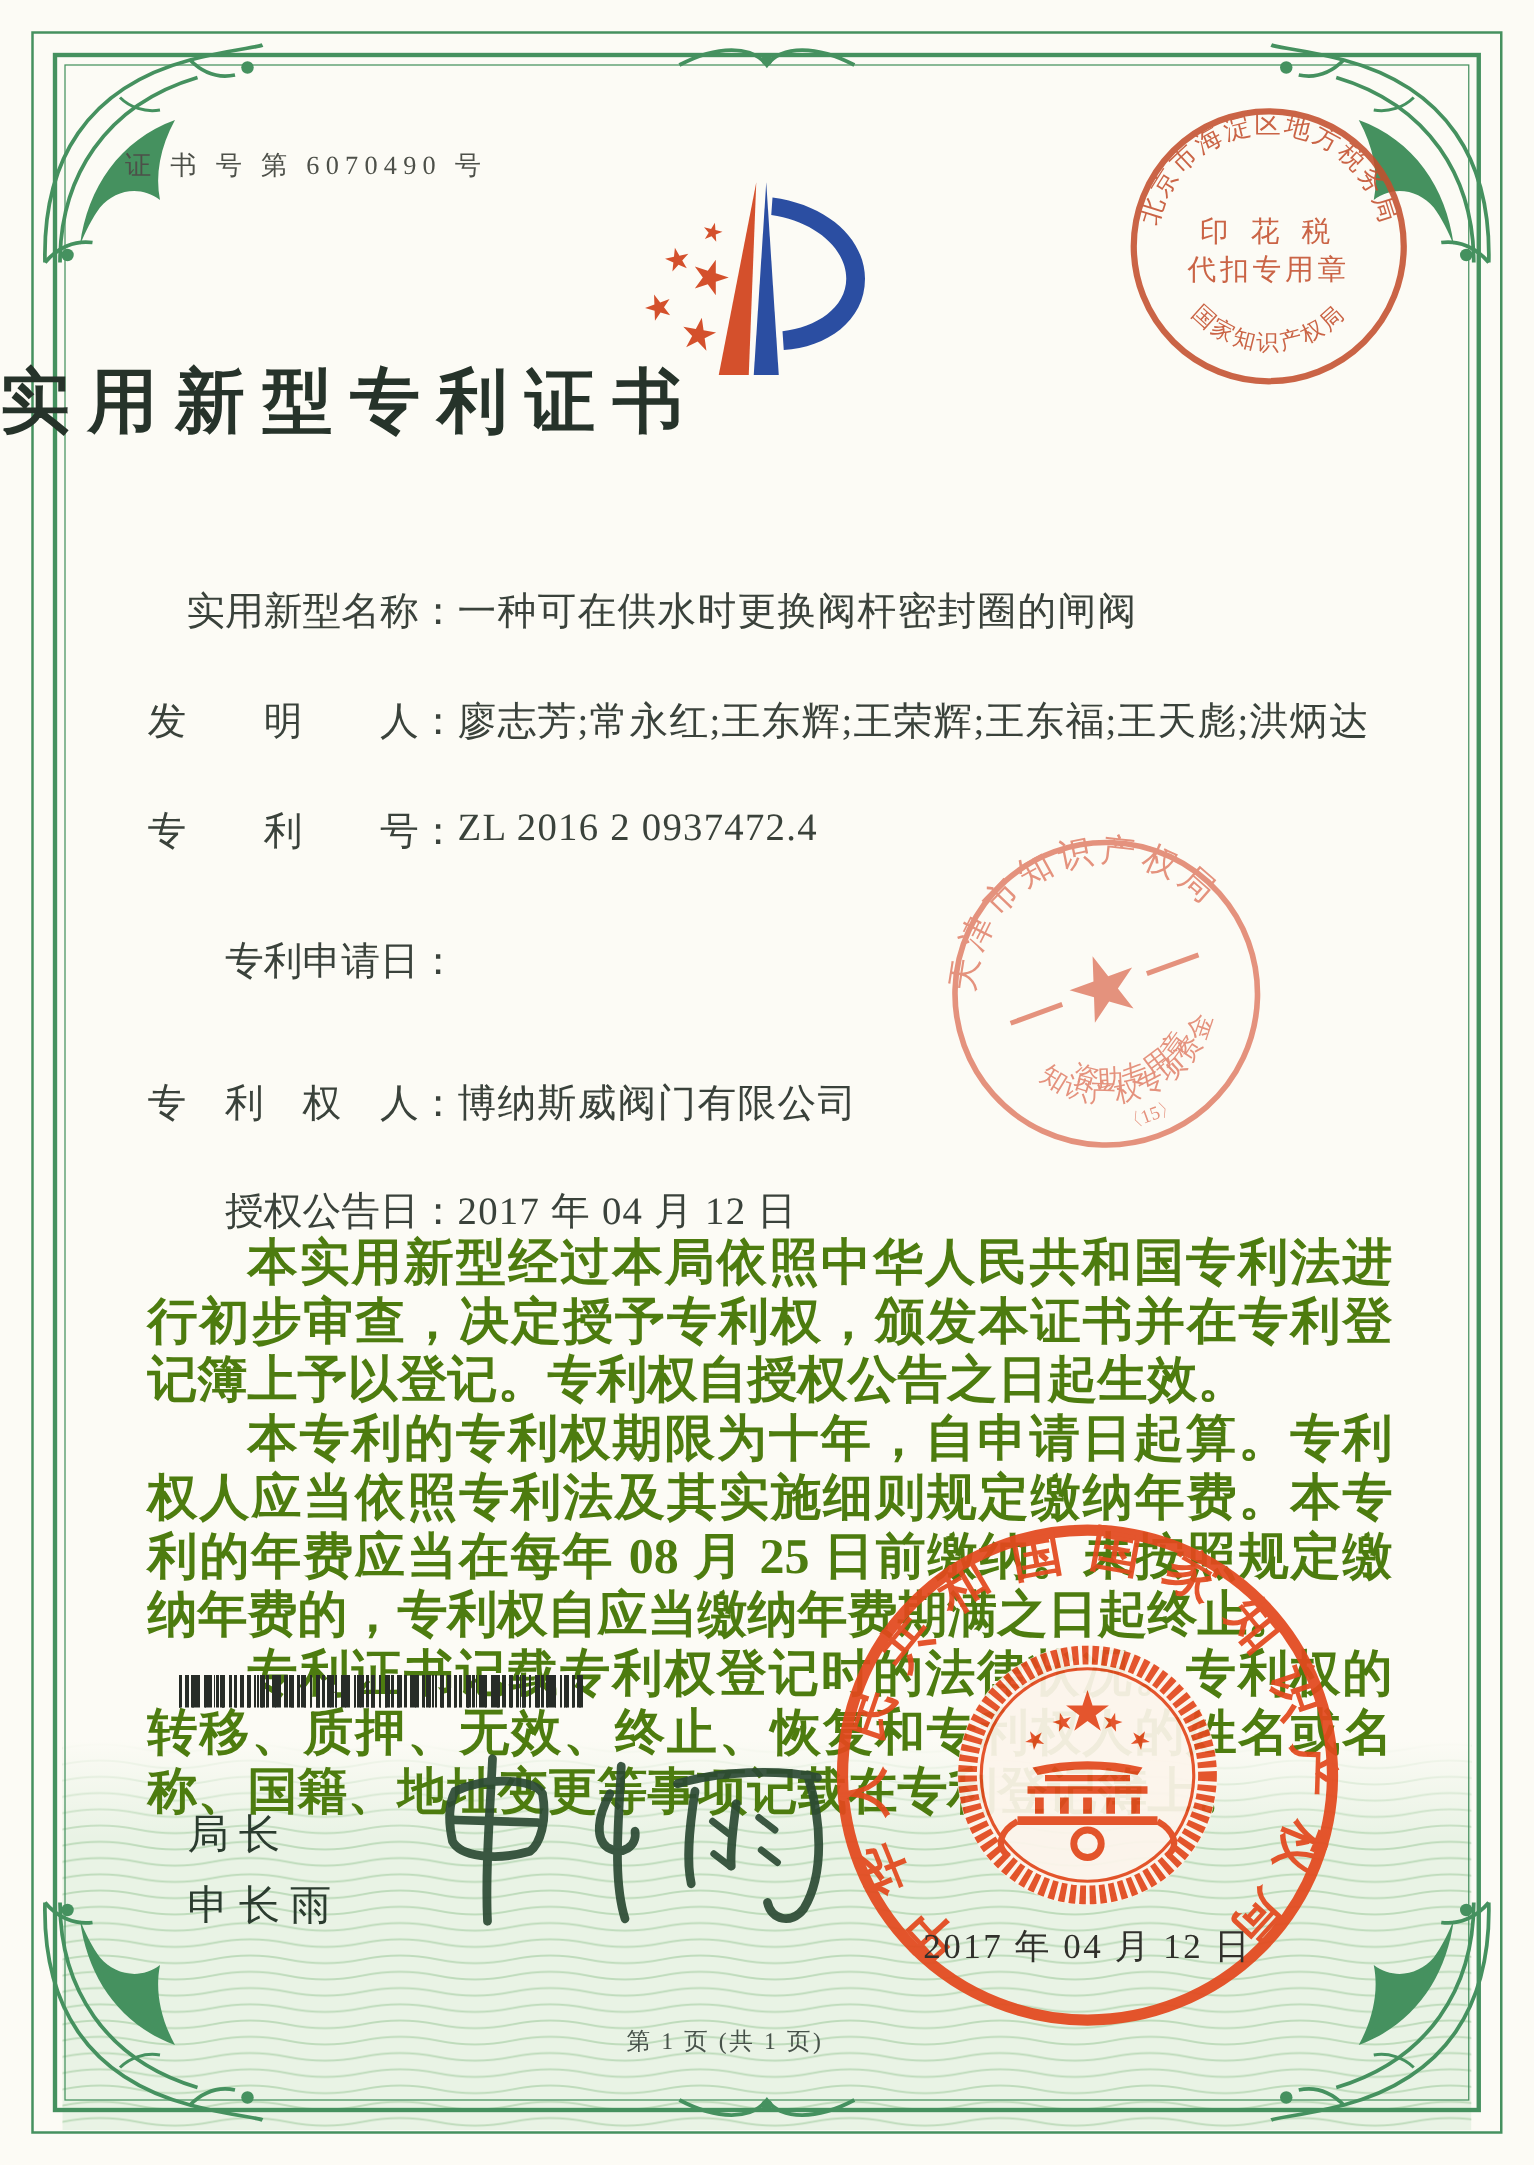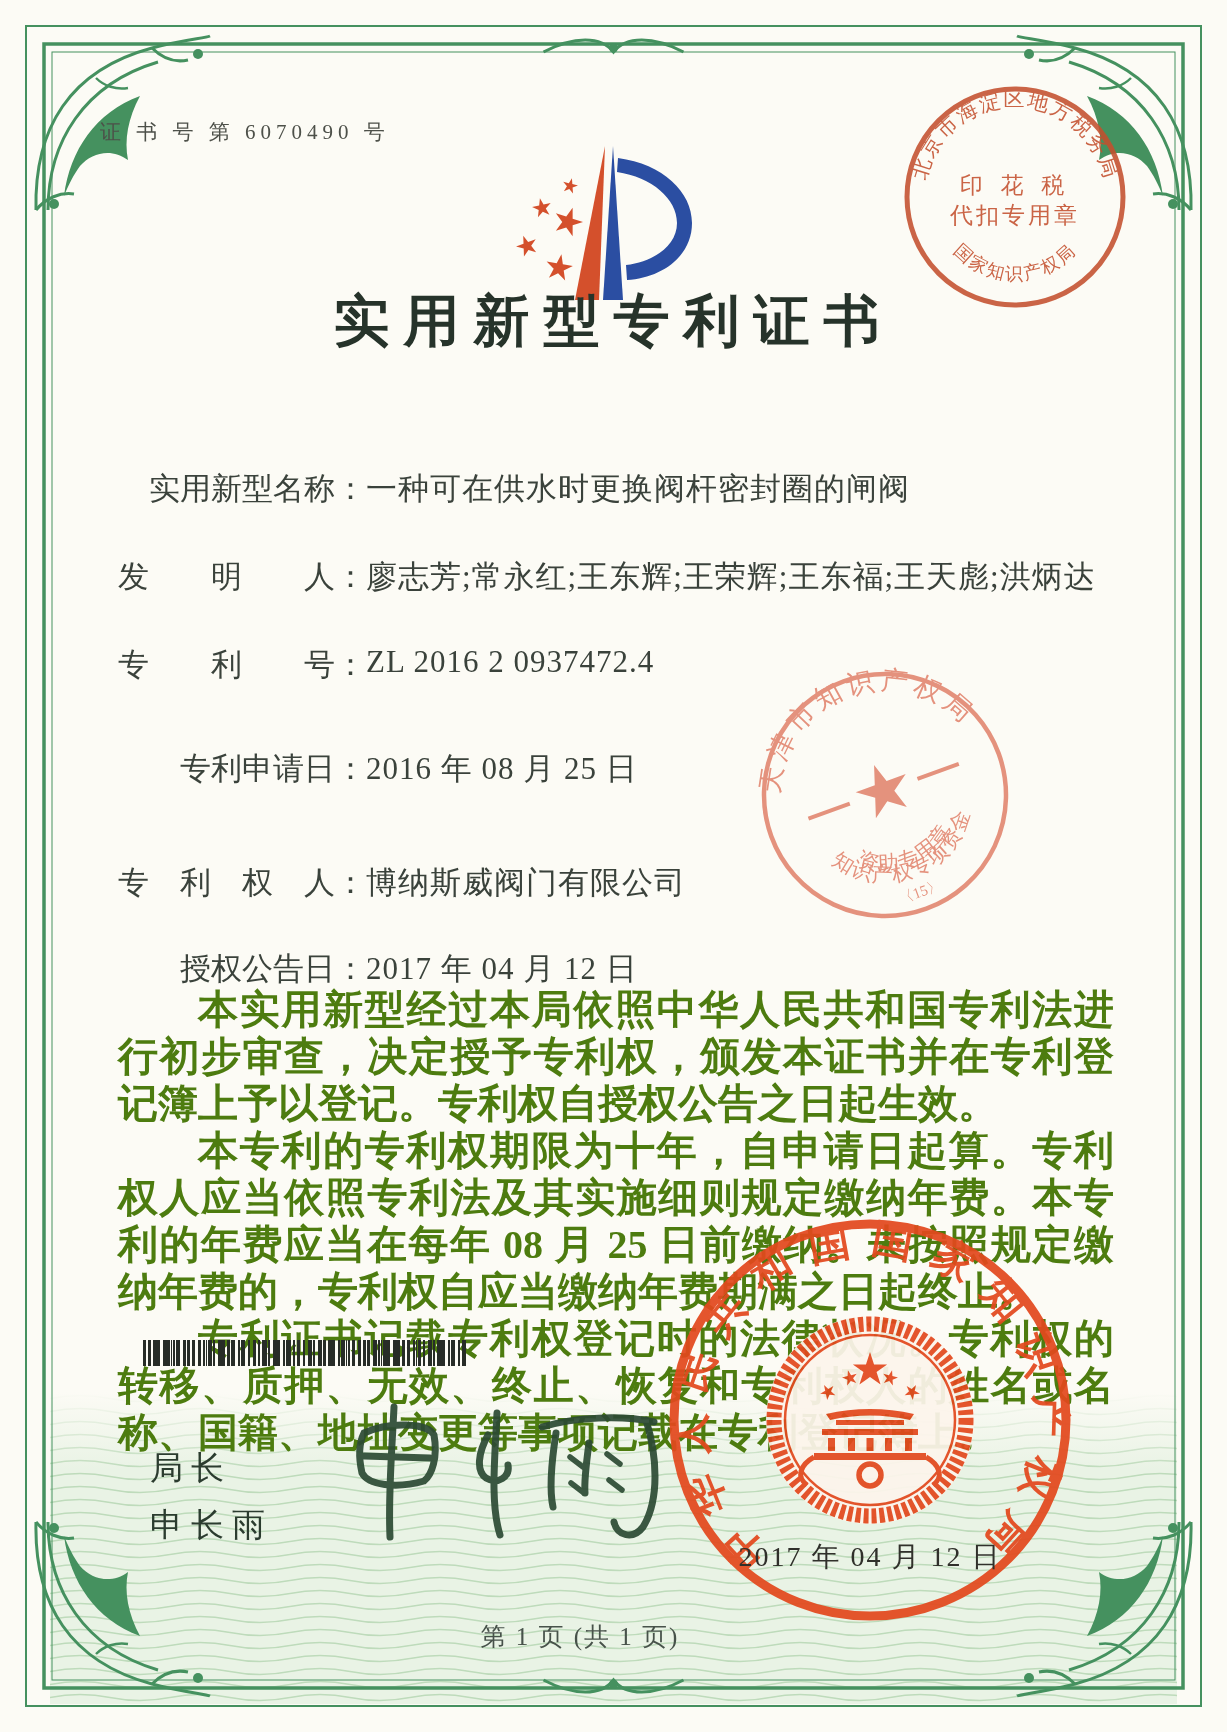--- a/index.html
+++ b/index.html
@@ -2,21 +2,21 @@
 <html><head>
 <meta charset="utf-8">
 <style>
   html,body{margin:0;padding:0;background:#8a8a8a;}
   .page{position:relative;width:1227px;height:1732px;background:#fcfbf5;overflow:hidden;
         font-family:"Liberation Serif","DejaVu Serif",serif;}
   .abs{position:absolute;}
   
   .cert-no{left:100px;top:118px;font-size:21px;color:#4d5049;letter-spacing:5px;}
   
-  .title{left:0;top:284px;width:1227px;text-align:center;font-size:56px;font-weight:600;
+  .title{left:0;top:284px;width:1227px;font-size:56px;font-weight:600;
          color:#26332a;letter-spacing:14px;}
   
   .field{left:118px;width:1000px;display:flex;font-size:31px;color:#3a423b;text-align:right;}
   .field .lbl{white-space:pre;flex:0 0 248px;}
   .field .val{white-space:pre;letter-spacing:1px;}
   .f0{top:468px;} .f1{top:556px;} .f2{top:644px;} .f3{top:748px;} .f4{top:862px;} .f5{top:948px;}
   
   .paras{left:118px;top:986px;width:996px;font-size:40px;line-height:47px;color:#4d7c0f;
          text-align:justify;font-weight:bold;}
   .paras p{margin:0;text-indent:2em;}
@@ -24,21 +24,21 @@
   .barcode{left:143px;top:1340px;width:325px;height:26px;background:
      repeating-linear-gradient(90deg,#272c27 0 2px,transparent 2px 5px),
      repeating-linear-gradient(90deg,#272c27 0 3px,transparent 3px 11px),
      repeating-linear-gradient(90deg,#272c27 0 1px,transparent 1px 7px);}
   
   .officer{left:150px;top:1440px;font-size:33px;color:#2b3c2f;letter-spacing:8px;line-height:57px;}
   
   .stamp-date{left:700px;top:1538px;width:340px;text-align:center;font-size:28px;color:#30302b;
               letter-spacing:2px;}
   
-  .footer{left:140px;top:1620px;width:880px;text-align:center;font-size:25px;color:#47524a;
+  .footer{left:140px;top:1620px;width:880px;text-align:center;font-size:19px;color:#47524a;
           letter-spacing:2px;}
   svg{position:absolute;overflow:visible;}
   .stamp-text{font-family:"Liberation Serif","DejaVu Serif",serif;}
 </style>
 </head>
 <body>
 
 <div class="page">
 
   <svg class="abs" style="left:50px;top:1392px;" width="1127" height="312" viewBox="0 0 1127 312">
@@ -125,21 +125,20 @@
   <div class="abs field f1">
     <span class="lbl">发　　明　　人：</span>
     <span class="val">廖志芳;常永红;王东辉;王荣辉;王东福;王天彪;洪炳达</span>
   </div>
   <div class="abs field f2">
     <span class="lbl">专　　利　　号：</span>
     <span class="val">ZL 2016 2 0937472.4</span>
   </div>
   <div class="abs field f3">
     <span class="lbl">专利申请日：</span>
-    <span class="val">2016 年 08 月 25 日</span>
   </div>
   <div class="abs field f4">
     <span class="lbl">专　利　权　人：</span>
     <span class="val">博纳斯威阀门有限公司</span>
   </div>
   <div class="abs field f5">
     <span class="lbl">授权公告日：</span>
     <span class="val">2017 年 04 月 12 日</span>
   </div>
 

